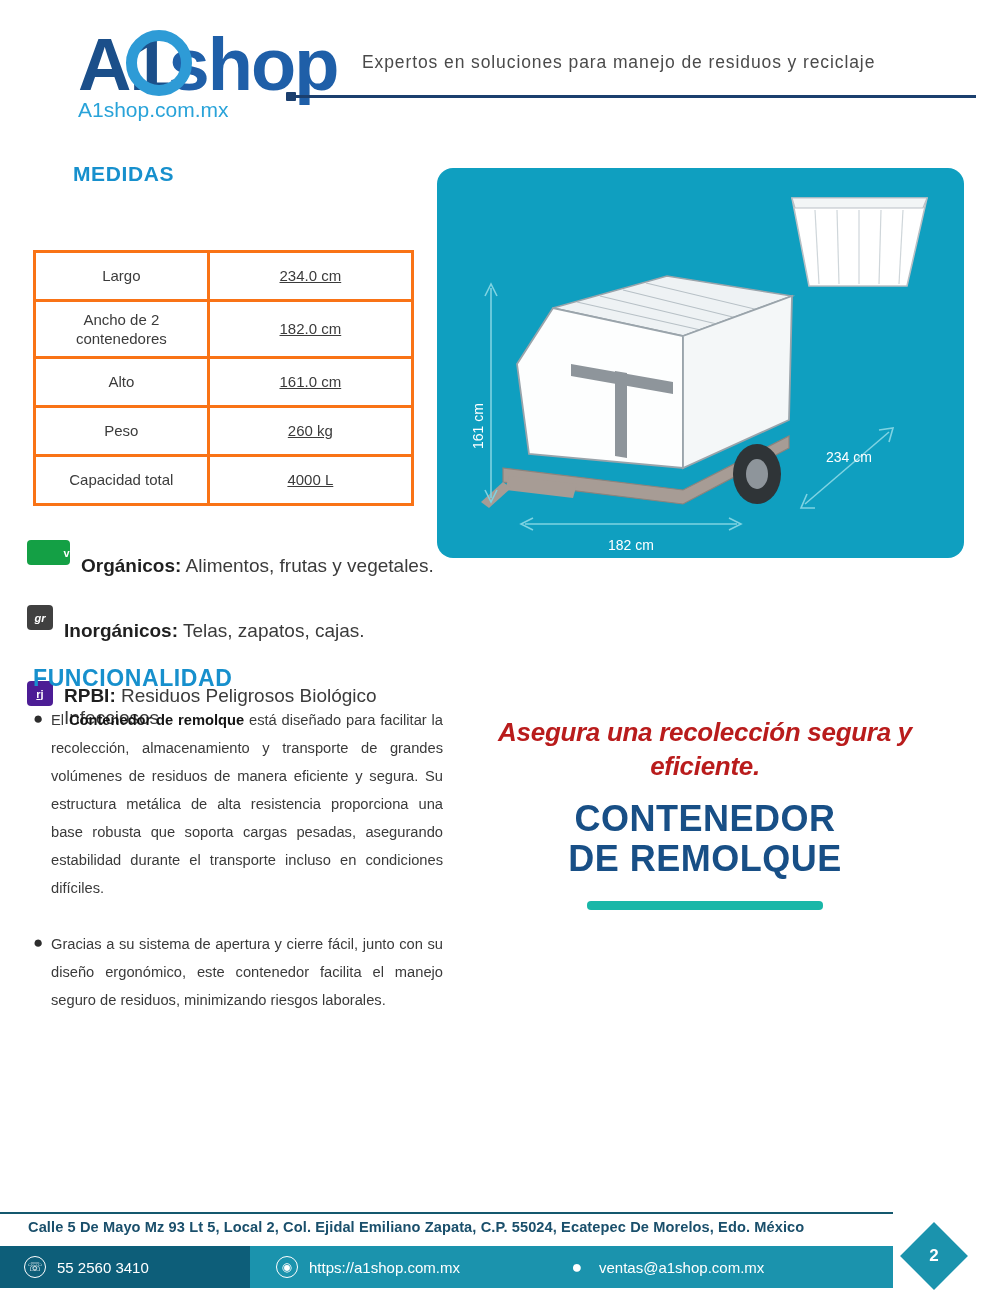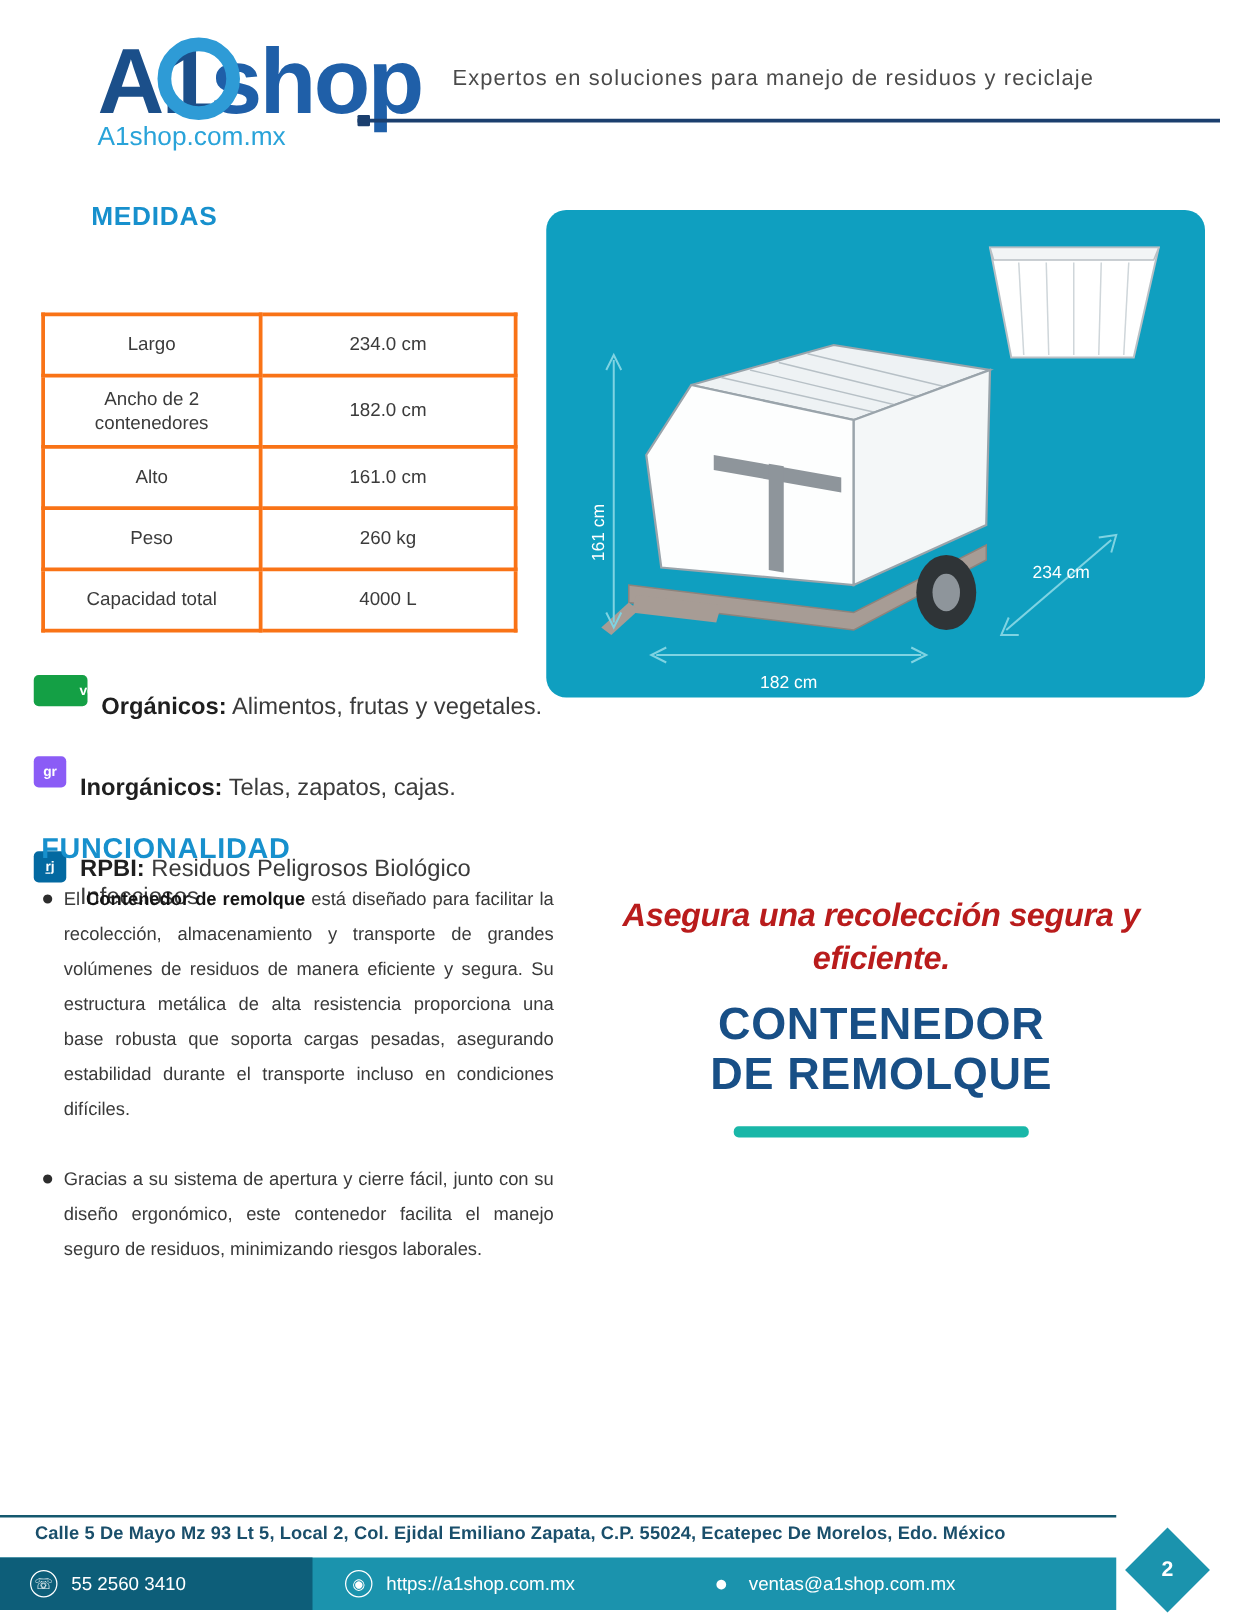--- a/index.html
+++ b/index.html
@@ -59,35 +59,35 @@
     border:3px solid #f97316;
     height:49px;
     text-align:center;
     vertical-align:middle;
     font-size:15px;
     color:#3b3b3b;
     padding:4px 6px;
     line-height:1.3;
   }
   .measures td.label { width:187px; }
-  .measures td.value { width:234px; }
+  .measures td.value { width:234px;text-decoration:underline; }
   .measures tr.tall td { height:57px; }
 
   
   .legend { position:absolute; left:27px; top:528px; width:420px; }
   .legend-row { display:flex; align-items:center; margin-bottom:16px; }
   .legend-badge {
     width:26px; height:25px; border-radius:4px; flex:0 0 26px;
     color:#fff; font-size:11px; font-weight:bold;
     display:flex; align-items:center; justify-content:center;
     margin-right:11px;
   }
   .badge-vd { background:#14a045;padding-left:43px; }
-  .badge-gr { background:#8b5cf6; }
-  .badge-rj { background:#0369a1;text-decoration:underline; }
+  .badge-gr { background:#404040;font-style:italic; }
+  .badge-rj { background:#4c1d95;text-decoration:underline; }
   .legend-text { font-size:19px; color:#3b3b3b;margin-top:27px; }
   .legend-text b { color:#1f1f1f; }
 
   
   .bullets { position:absolute; left:33px; top:706px; width:410px; }
   .bullet { display:flex; margin-bottom:28px; }
   .bullet-dot {
     flex:0 0 18px; font-size:17px; line-height:26px; color:#2d2d2d;
   }
   .bullet-body {

